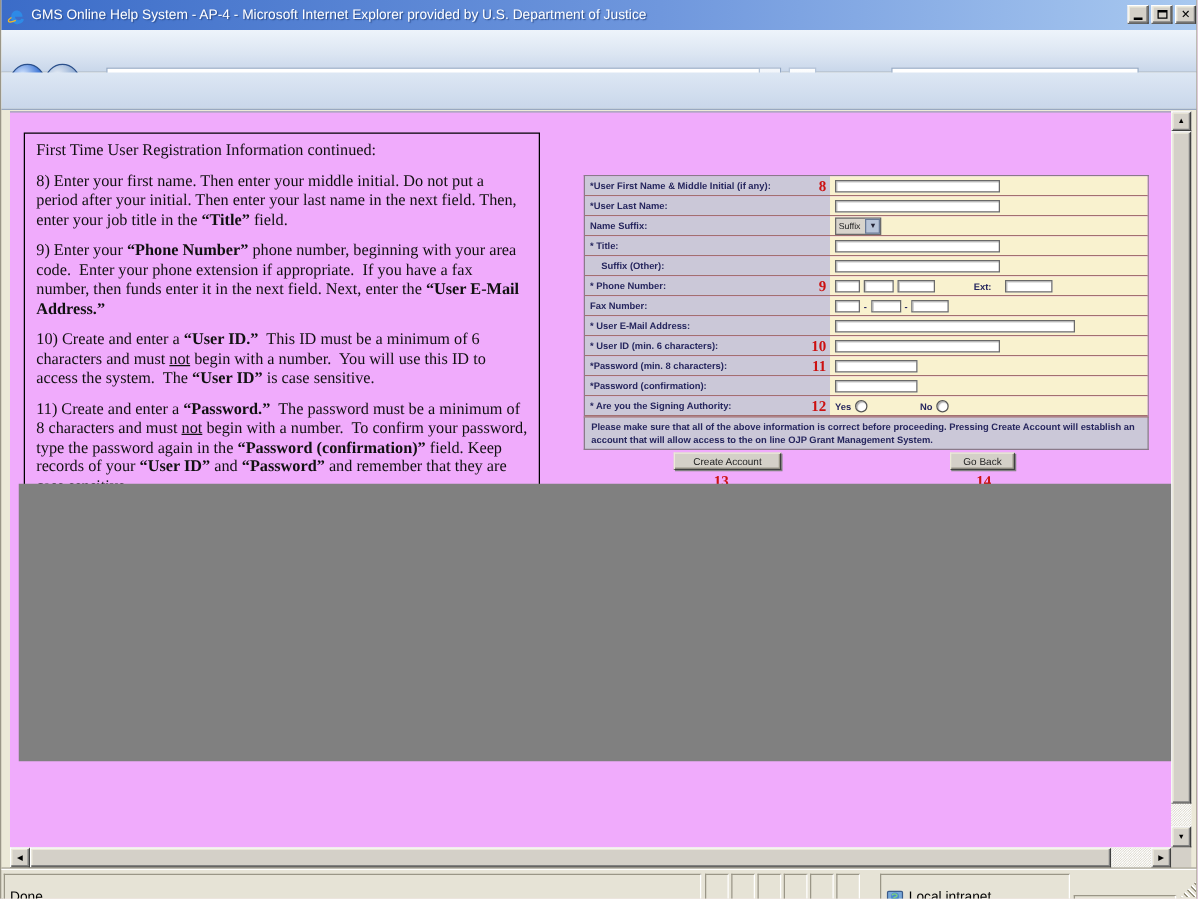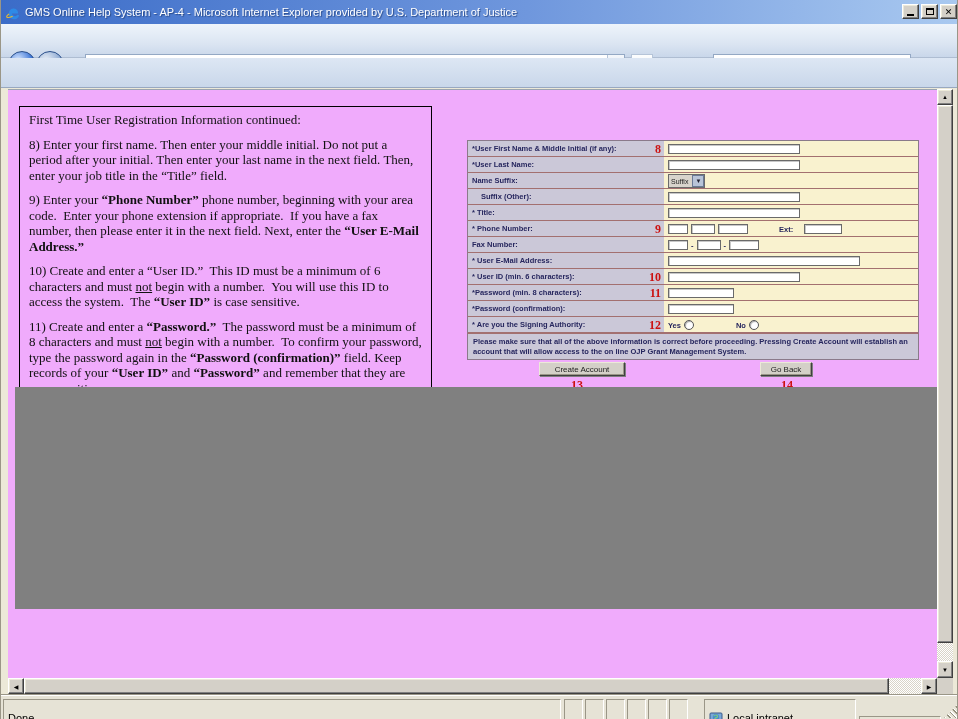--- a/index.html
+++ b/index.html
@@ -269,23 +269,23 @@
       <span>Tools</span>
       <span class="drop">▼</span>
     </span>
     <span class="ovf">»</span>
   </div>
 
   <div class="page">
 
     <div class="helpbox">
       <p class="help-heading">First Time User Registration Information continued:</p>
-      <p><span>8) Enter your first name. Then enter your middle initial. Do not put a period after your initial. Then enter your last name in the next field. Then, enter your job title in the </span><span style="font-weight: normal;">“Title”</span><span> field.</span></p>
-      <p><span>9) Enter your </span><span style="font-weight: bold;">“Phone Number”</span><span> phone number, beginning with your area code.  Enter your phone extension if appropriate.  If you have a fax number, then please enter it in the next field. Next, enter the </span><span style="font-weight: bold;">“User E-Mail Address.”</span></p>
-      <p><span>10) Create and enter a </span><span style="font-weight: normal;">“User ID.”</span><span>  This ID must be a minimum of 6 characters and must </span><span style="text-decoration: underline;">not</span><span> begin with a number.  You will use this ID to access the system.  The </span><span style="font-weight: bold;">“User ID”</span><span> is case sensitive.</span></p>
+      <p><span>8) Enter your first name. Then enter your middle initial. Do not put a period after your initial. Then enter your last name in the next field. Then, enter your job title in the </span><span style="font-weight: bold;">“Title”</span><span> field.</span></p>
+      <p><span>9) Enter your </span><span style="font-weight: bold;">“Phone Number”</span><span> phone number, beginning with your area code.  Enter your phone extension if appropriate.  If you have a fax number, then funds enter it in the next field. Next, enter the </span><span style="font-weight: bold;">“User E-Mail Address.”</span></p>
+      <p><span>10) Create and enter a </span><span style="font-weight: bold;">“User ID.”</span><span>  This ID must be a minimum of 6 characters and must </span><span style="text-decoration: underline;">not</span><span> begin with a number.  You will use this ID to access the system.  The </span><span style="font-weight: bold;">“User ID”</span><span> is case sensitive.</span></p>
       <p><span>11) Create and enter a </span><span style="font-weight: bold;">“Password.”</span><span>  The password must be a minimum of 8 characters and must </span><span style="text-decoration: underline;">not</span><span> begin with a number.  To confirm your password, type the password again in the </span><span style="font-weight: bold;">“Password (confirmation)”</span><span> field. Keep records of your </span><span style="font-weight: bold;">“User ID”</span><span> and </span><span style="font-weight: bold;">“Password”</span><span> and remember that they are case sensitive.</span></p>
       <p><span>12) Check  </span><span style="font-weight: bold;">“Yes”</span><span> if you are the Signing Authority.  The Signing Authority is the Authorized Representative of your organization who is empowered to receive funds on behalf of the organization. In addition, the Authorized Representative must be legally authorized to enter into agreements on the organization’s behalf.  Check</span></p>
     </div>
 
     <div class="regform">
       <div class="ftable">
           <div class="frow">
             <div class="flabel"><span>*User First Name &amp; Middle Initial (if any):</span><span class="fstep">8</span></div>
             <div class="fvalue">
               <input class="finput" style="width: 132px;">
@@ -300,27 +300,27 @@
           <div class="frow">
             <div class="flabel"><span>Name Suffix:</span></div>
             <div class="fvalue">
               <span class="fselect">
                 <span>Suffix</span>
                 <span class="fselarrow">▼</span>
               </span>
             </div>
           </div>
           <div class="frow">
+            <div class="flabel"><span>* Title:</span></div>
+            <div class="fvalue">
+              <input class="finput" style="width: 132px;">
+            </div>
+          </div>
+          <div class="frow">
             <div class="flabel indent"><span>Suffix (Other):</span></div>
-            <div class="fvalue">
-              <input class="finput" style="width: 132px;">
-            </div>
-          </div>
-          <div class="frow">
-            <div class="flabel"><span>* Title:</span></div>
             <div class="fvalue">
               <input class="finput" style="width: 132px;">
             </div>
           </div>
           <div class="frow">
             <div class="flabel"><span>* Phone Number:</span><span class="fstep">9</span></div>
             <div class="fvalue">
               <input class="finput" style="width: 20px;">
               <input class="finput" style="width: 24px;">
               <input class="finput" style="width: 30px;">

